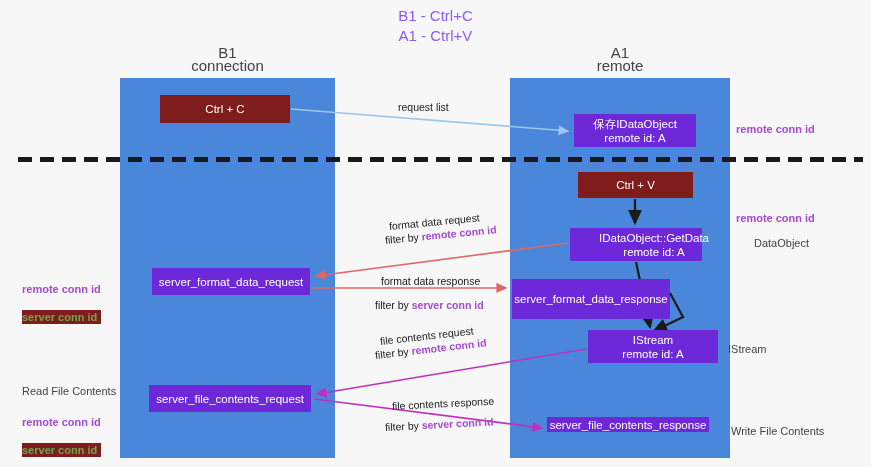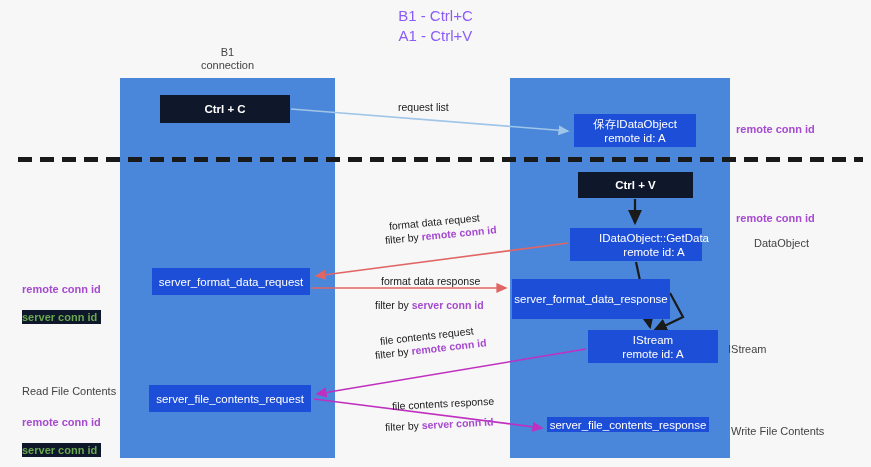--- a/index.html
+++ b/index.html
@@ -31,21 +31,21 @@
     width: 871px;
     text-align: center;
     font-size: 15px;
     color: #8b5cf6;
     line-height: 20px;
     white-space: pre-line;
   }
   .lane-header {
     position: absolute;
     text-align: center;
-    font-size: 11px;
+    font-size: 15px;
     color: #434343;
     line-height: 13px;
     white-space: pre-line;
   }
   #header-b1 { left: 120px; top: 46px; width: 215px; }
   #header-a1 { left: 510px; top: 46px; width: 220px; }
 
   
   .node {
     position: absolute;
@@ -54,22 +54,22 @@
     flex-direction: column;
     align-items: center;
     justify-content: center;
     color: #ffffff;
     font-size: 11.5px;
     line-height: 14px;
     text-align: center;
     white-space: pre-line;
     z-index: 5;
   }
-  .green  { background: #0f172a; font-weight: bold; }
-  .orange { background: #1d4ed8; }
+  .green  { background: #7f1d1d; }
+  .orange { background: #6d28d9; }
 
   #node-ctrlc   { left: 160px; top: 95px;  width: 130px; height: 28px; }
   #node-idobj   { left: 574px; top: 114px; width: 122px; height: 33px; }
   #node-ctrlv   { left: 578px; top: 172px; width: 115px; height: 26px; }
   #node-getdata { left: 570px; top: 228px; width: 132px; height: 33px; padding-left: 36px; }
   #node-sfdreq  { left: 152px; top: 268px; width: 158px; height: 27px; }
   #node-sfdres  { left: 512px; top: 279px; width: 158px; height: 40px; }
   #node-istream { left: 588px; top: 330px; width: 130px; height: 33px; }
   #node-sfcreq  { left: 149px; top: 385px; width: 162px; height: 27px; }
   #node-sfcres  { left: 547px; top: 417px; width: 162px; height: 15px; }
@@ -140,20 +140,22 @@
 
 <div id="stage">
 
   <div class="lane" id="lane-b1"></div>
   <div class="lane" id="lane-a1"></div>
 
   <div id="diagram-title">B1 - Ctrl+C
 A1 - Ctrl+V</div>
   <div class="lane-header" id="header-b1">B1
 connection</div>
+  <div class="lane-header" id="header-a1">A1
+remote</div>
 
   <svg id="edges" viewBox="0 0 871 467">
     <defs>
       <marker id="ah-blue" markerWidth="7" markerHeight="7" refX="6" refY="3.2" orient="auto">
         <path d="M0,0 L7,3.2 L0,6.4 z" fill="#9fc5e8"></path>
       </marker>
       <marker id="ah-red" markerWidth="7" markerHeight="7" refX="6" refY="3.2" orient="auto">
         <path d="M0,0 L7,3.2 L0,6.4 z" fill="#e06666"></path>
       </marker>
       <marker id="ah-mag" markerWidth="7" markerHeight="7" refX="6" refY="3.2" orient="auto">

